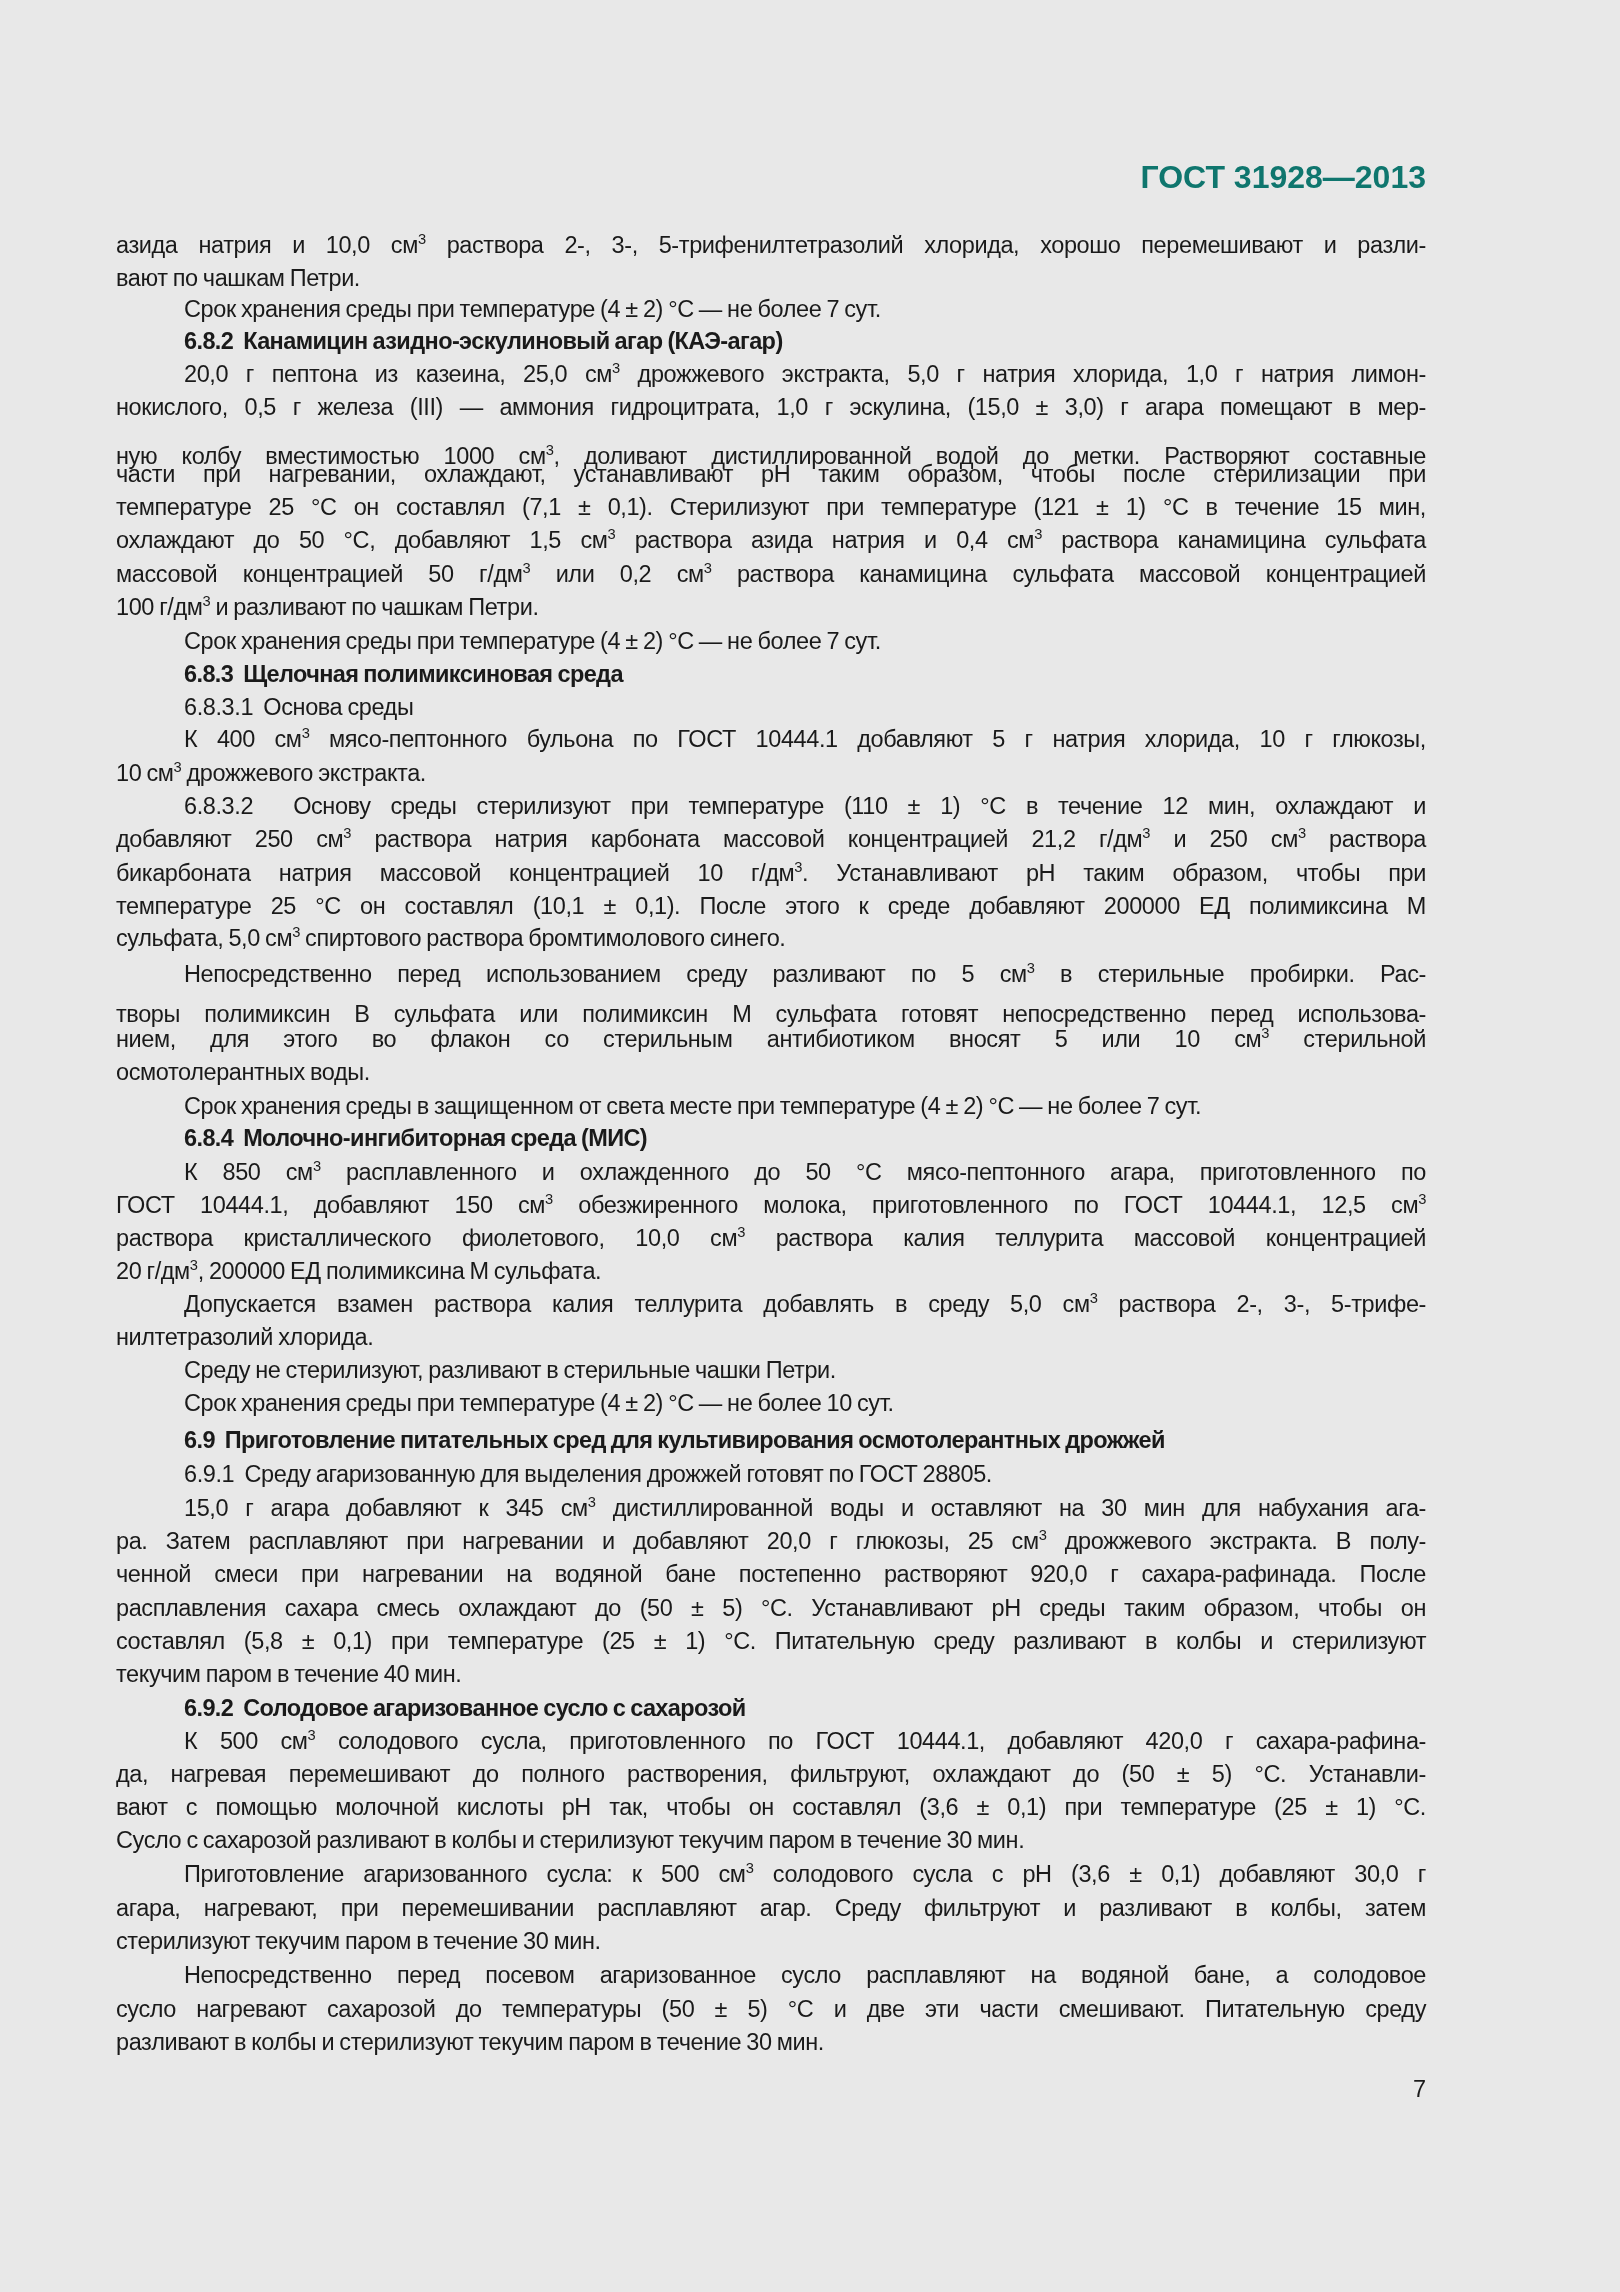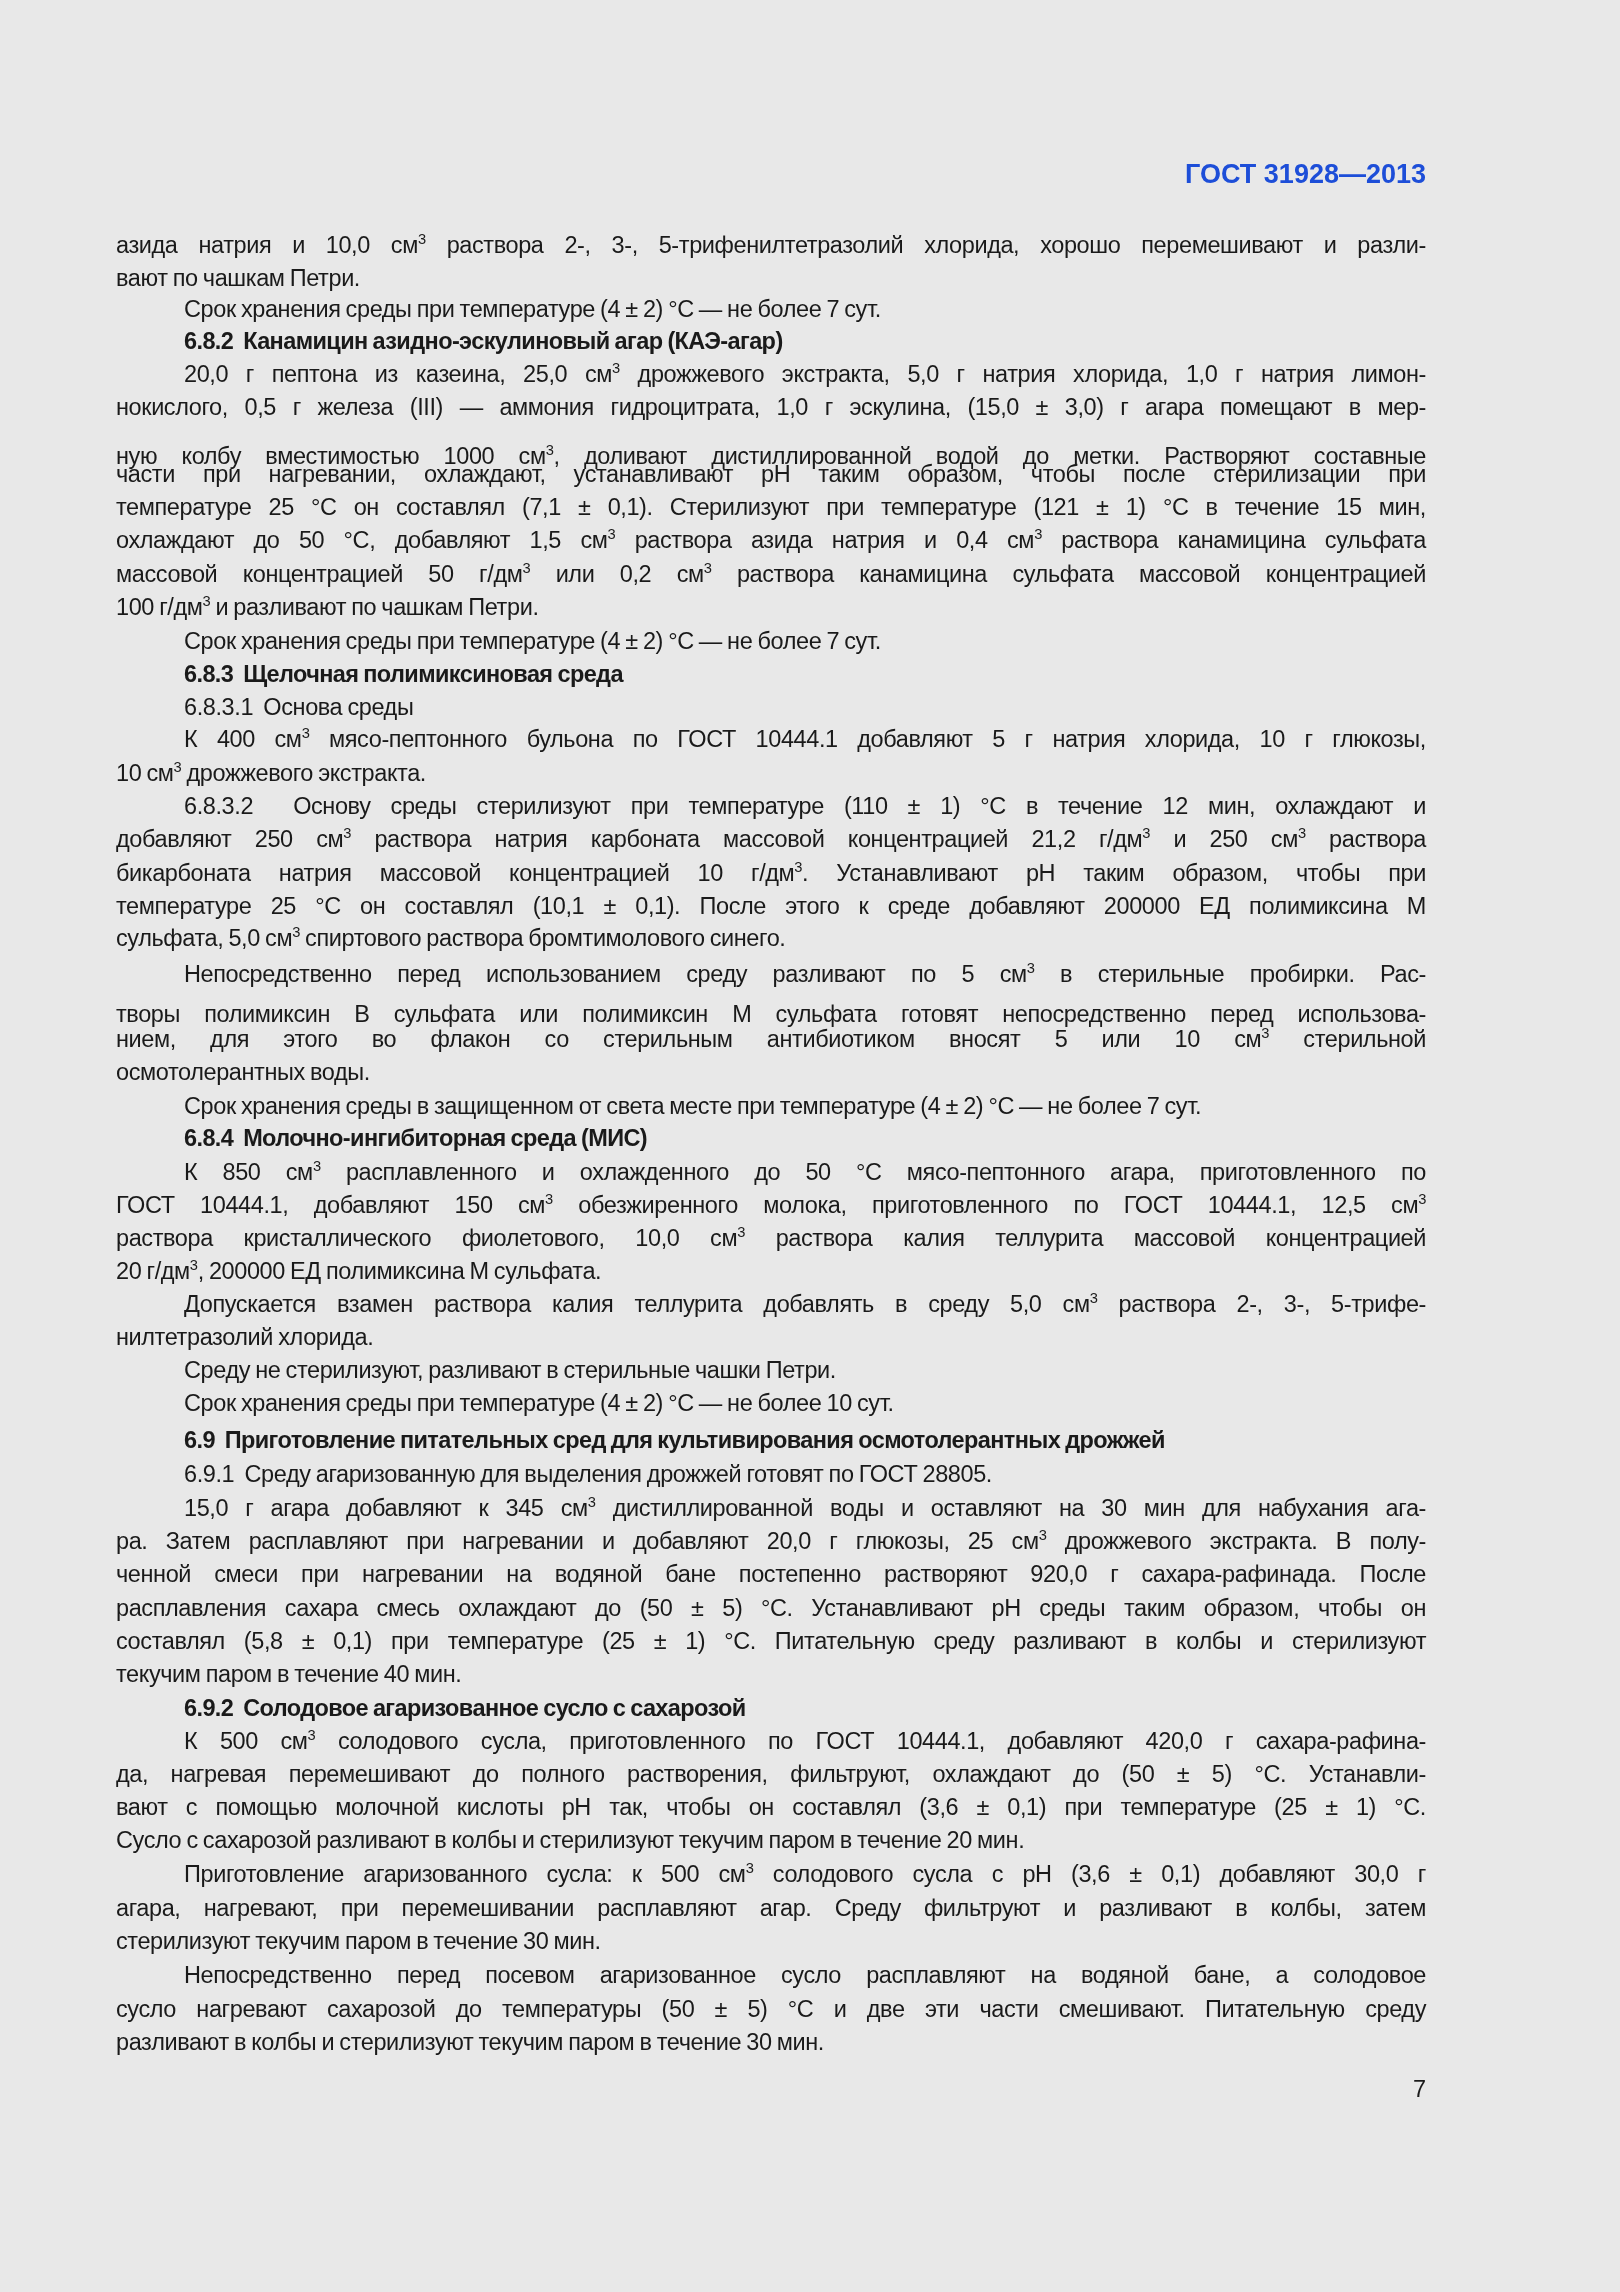--- a/index.html
+++ b/index.html
@@ -6,22 +6,22 @@
   body {
     width: 1620px; height: 2293px;
     background: #e8e8e8;
     position: relative;
     overflow: hidden;
     font-family: "Liberation Sans", "DejaVu Sans", sans-serif;
     color: #1a1a1a;
   }
   .hdr {
     position: absolute; top: 159px; right: 194px;
-    font-weight: bold; font-size: 27px; letter-spacing: 0px;
-    color: #1d4ed8;
+    font-weight: bold; font-size: 32px; letter-spacing: 0px;
+    color: #0f766e;
   }
   .pagenum {
     position: absolute; top: 2076px; right: 194px;
     font-size: 23.5px;
   }
   .line {
     position: absolute;
     left: 116px; width: 1310px;
     font-size: 23.5px; line-height: 29px; height: 29px;
     white-space: nowrap;
@@ -81,21 +81,21 @@
     <div class="line ind" style="top: 1494px;">15,0 г агара добавляют к 345 см<sup>3</sup> дистиллированной воды и оставляют на 30 мин для набухания ага-</div>
     <div class="line" style="top: 1527px;">ра. Затем расплавляют при нагревании и добавляют 20,0 г глюкозы, 25 см<sup>3</sup> дрожжевого экстракта. В полу-</div>
     <div class="line" style="top: 1560px;">ченной смеси при нагревании на водяной бане постепенно растворяют 920,0 г сахара-рафинада. После</div>
     <div class="line" style="top: 1594px;">расплавления сахара смесь охлаждают до (50 ± 5) °С. Устанавливают pH среды таким образом, чтобы он</div>
     <div class="line" style="top: 1627px;">составлял (5,8 ± 0,1) при температуре (25 ± 1) °С. Питательную среду разливают в колбы и стерилизуют</div>
     <div class="line last" style="top: 1660px;">текучим паром в течение 40 мин.</div>
     <div class="line ind b last" style="top: 1694px;">6.9.2&nbsp; Солодовое агаризованное сусло с сахарозой</div>
     <div class="line ind" style="top: 1727px;">К 500 см<sup>3</sup> солодового сусла, приготовленного по ГОСТ 10444.1, добавляют 420,0 г сахара-рафина-</div>
     <div class="line" style="top: 1760px;">да, нагревая перемешивают до полного растворения, фильтруют, охлаждают до (50 ± 5) °С. Устанавли-</div>
     <div class="line" style="top: 1793px;">вают с помощью молочной кислоты pH так, чтобы он составлял (3,6 ± 0,1) при температуре (25 ± 1) °С.</div>
-    <div class="line last" style="top: 1826px;">Сусло с сахарозой разливают в колбы и стерилизуют текучим паром в течение 20 мин.</div>
+    <div class="line last" style="top: 1826px;">Сусло с сахарозой разливают в колбы и стерилизуют текучим паром в течение 30 мин.</div>
     <div class="line ind" style="top: 1860px;">Приготовление агаризованного сусла: к 500 см<sup>3</sup> солодового сусла с pH (3,6 ± 0,1) добавляют 30,0 г</div>
     <div class="line" style="top: 1894px;">агара, нагревают, при перемешивании расплавляют агар. Среду фильтруют и разливают в колбы, затем</div>
     <div class="line last" style="top: 1927px;">стерилизуют текучим паром в течение 30 мин.</div>
     <div class="line ind" style="top: 1961px;">Непосредственно перед посевом агаризованное сусло расплавляют на водяной бане, а солодовое</div>
     <div class="line" style="top: 1995px;">сусло нагревают сахарозой до температуры (50 ± 5) °С и две эти части смешивают. Питательную среду</div>
     <div class="line last" style="top: 2028px;">разливают в колбы и стерилизуют текучим паром в течение 30 мин.</div>
   </div>
 
 <div class="pagenum">7</div>
 

